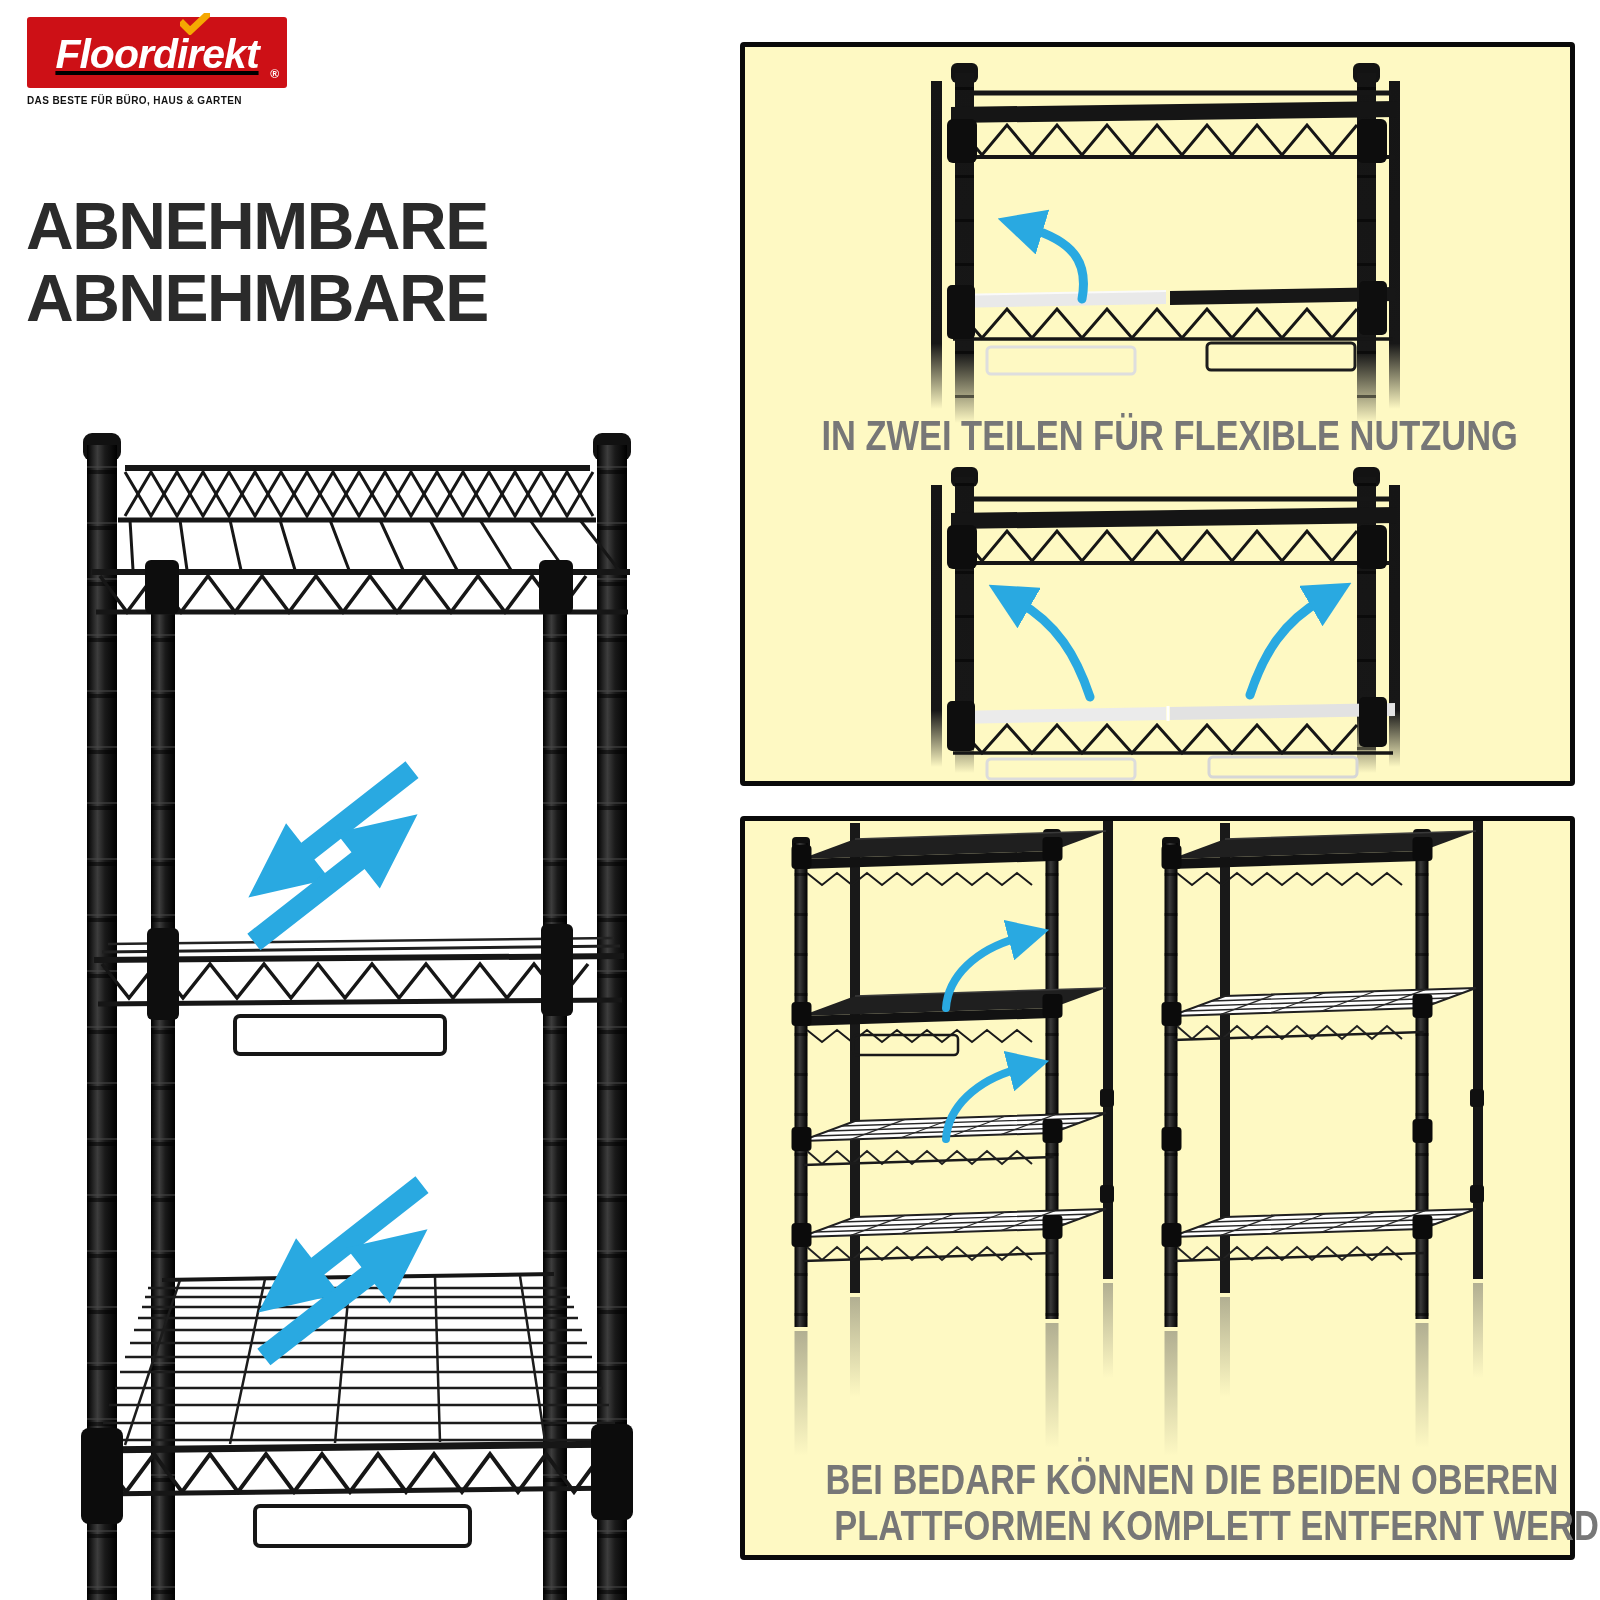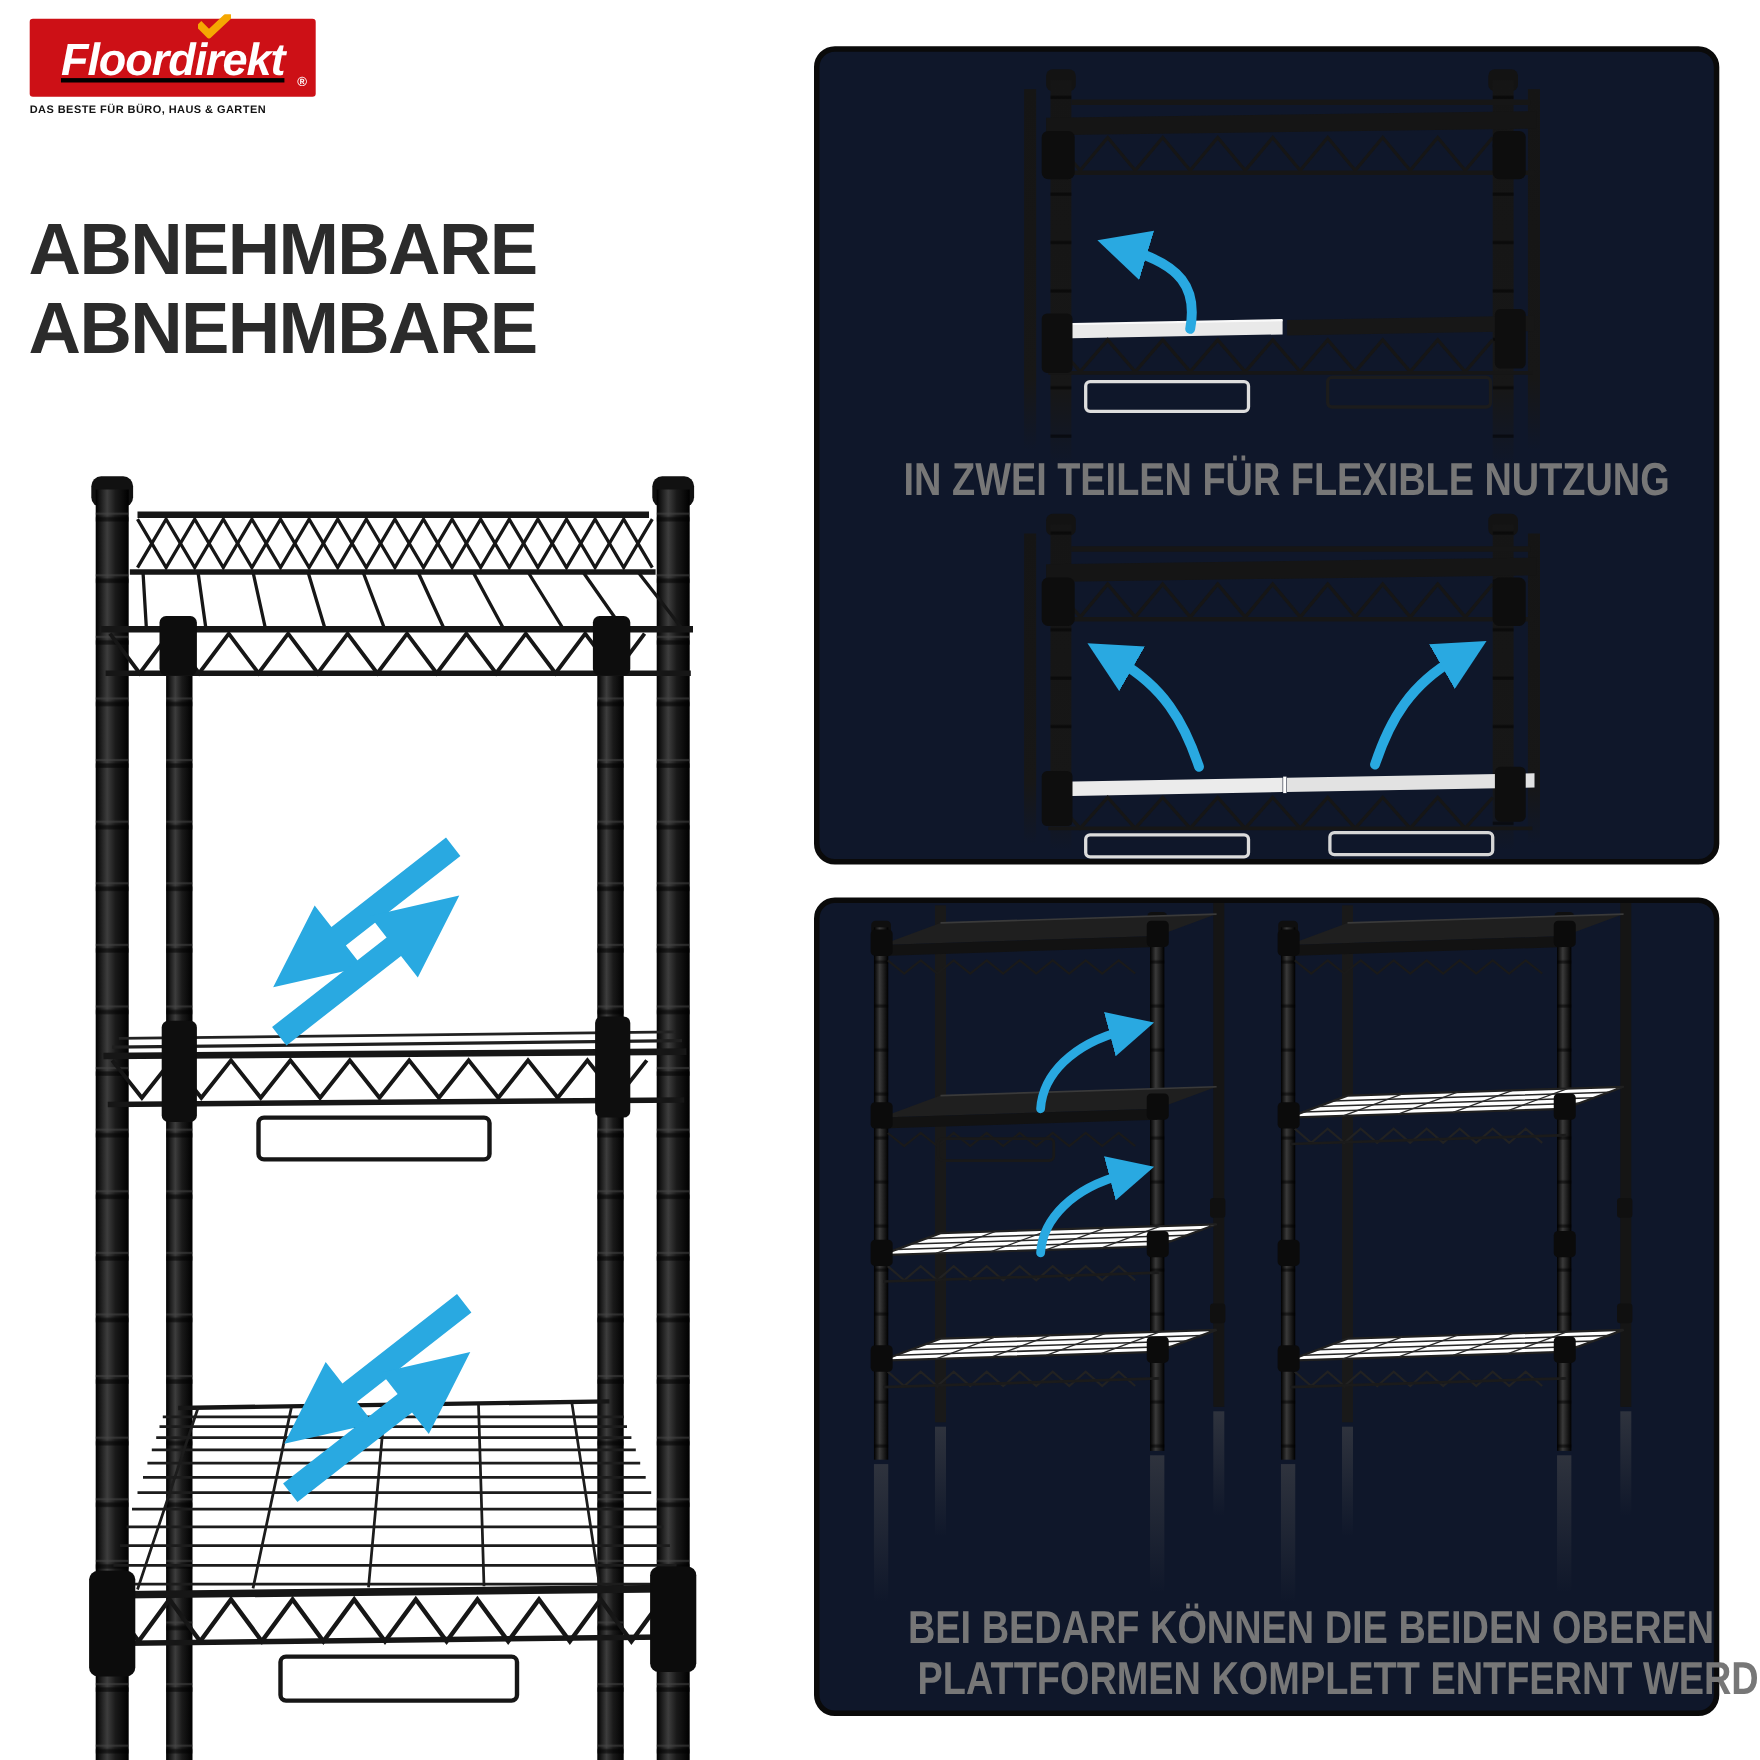--- a/index.html
+++ b/index.html
@@ -30,22 +30,23 @@
   }
   
   .page-title{
     position:absolute;left:26px;top:190px;
     color:var(--heading_gray,#2b2b2b);
     font-size:66px;font-weight:bold;line-height:72px;letter-spacing:-1.5px;
   }
   
   .panel{
     position:absolute;left:740px;width:813px;height:734px;
-    border:5px solid var(--panel_border,#0a0a0a);border-radius:19px;
-    background:#0f172a;
+    border:5px solid var(--panel_border,#0a0a0a);border-radius:4px;
+    background:#fef9c3;
+    padding-left:12px;
   }
   .panel-top{top:42px;}
   .panel-bottom{top:816px;}
   .panel svg{position:absolute;left:0;top:0;}
   .caption{
     position:absolute;left:0;width:100%;text-align:center;
     color:var(--caption_gray,#777777);
     font-size:42px;font-weight:bold;line-height:46px;white-space:nowrap;
   }
   .caption .cond{display:inline-block;transform:scaleX(.82);transform-origin:center;}

